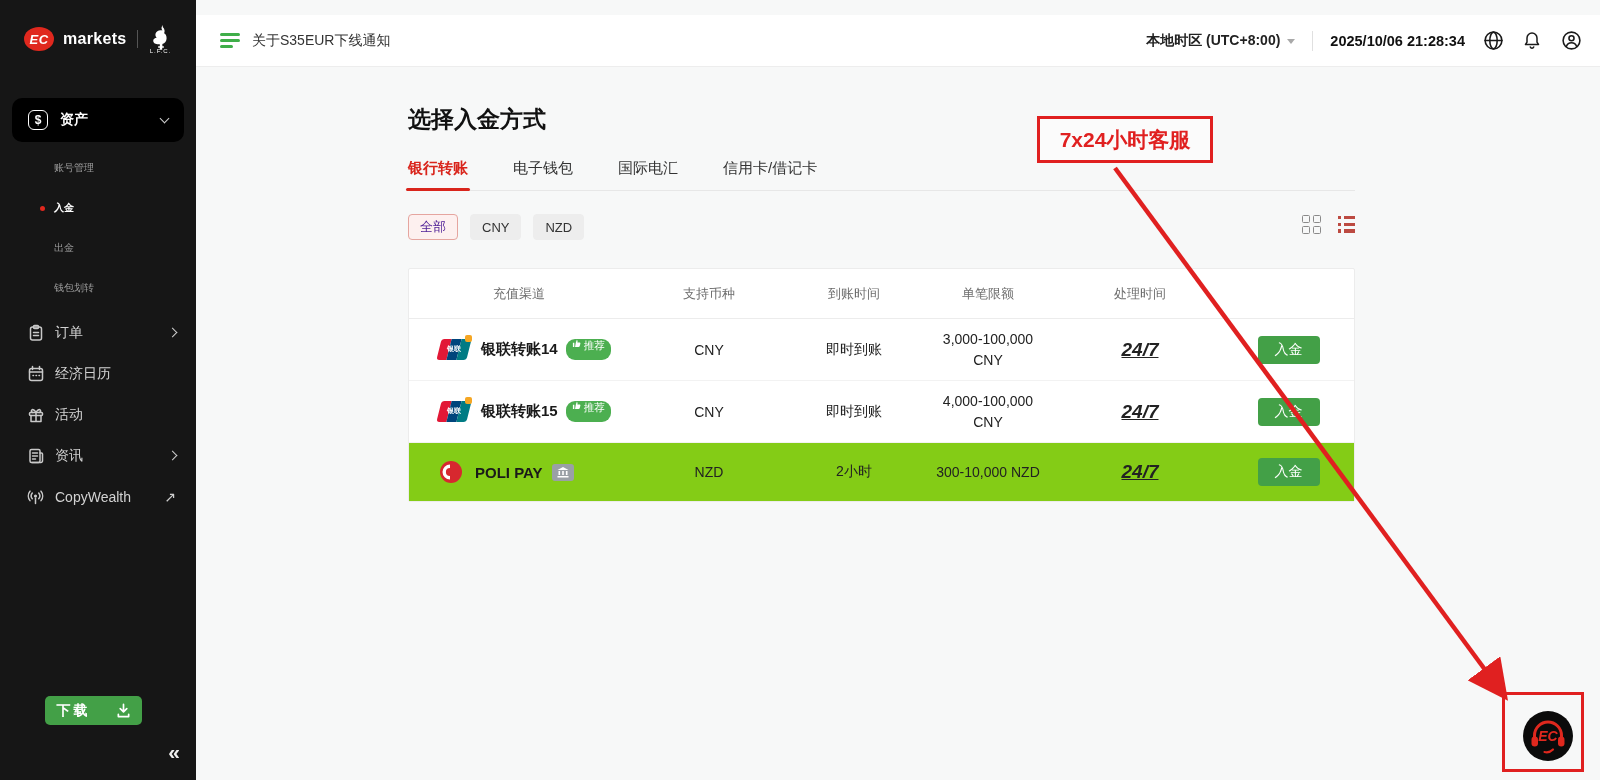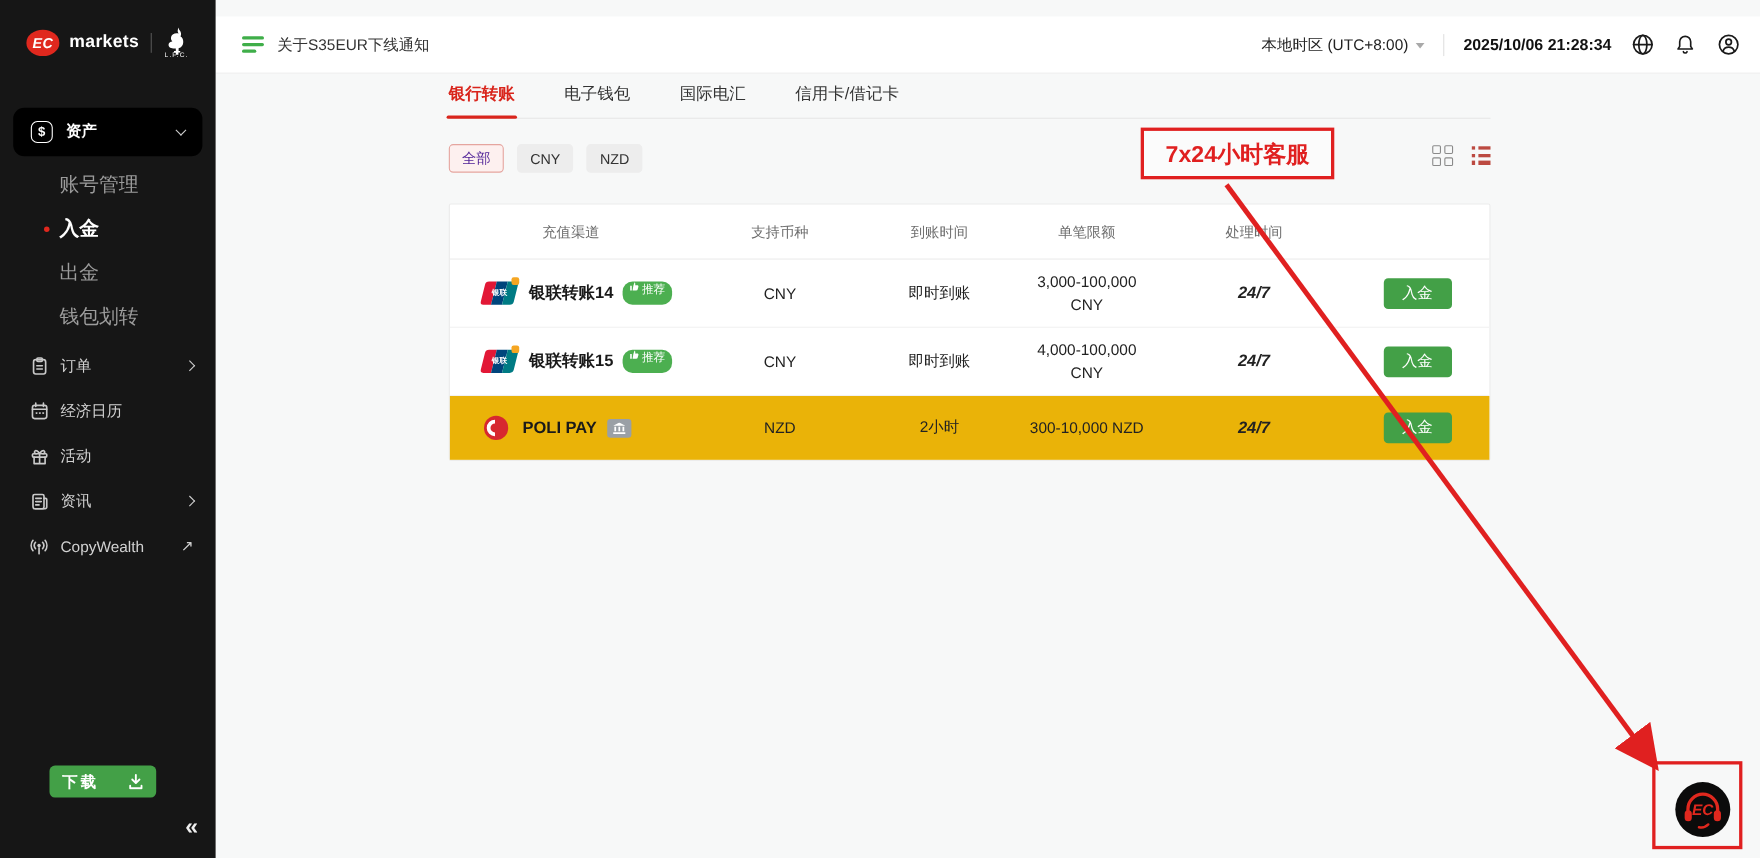--- a/index.html
+++ b/index.html
@@ -22,21 +22,21 @@
   .dollar-icon { width:20px; height:20px; border:1.6px solid #fff; border-radius:6px; display:flex;
     align-items:center; justify-content:center; font-size:12px; font-weight:bold; margin-right:12px; }
   .asset-block .chev { margin-left:auto; }
 
   .chev { display:inline-block; width:7px; height:7px; border-right:1.7px solid #cfcfcf; border-bottom:1.7px solid #cfcfcf; }
   .chev.down { transform:rotate(45deg); margin-top:-3px; }
   .chev.right { transform:rotate(-45deg); }
 
   .sub-list { margin-top:6px; }
   .sub-item { height:40px; display:flex; align-items:center; padding-left:54px; color:#9c9c9c;
-    font-size:18px; cursor:pointer; position:relative;font-family:Liberation Serif, serif; }
+    font-size:10px; cursor:pointer; position:relative;font-family:Liberation Serif, serif; }
   .sub-item.active { color:#fff; font-weight:bold; }
   .sub-item .dot { position:absolute; left:40px; width:5px; height:5px; background:#e0281e; border-radius:50%; }
 
   .menu-list { margin-top:4px; }
   .menu-item { height:41px; display:flex; align-items:center; padding:0 20px 0 26px; color:#d2d2d2;
     font-size:14px; cursor:pointer; }
   .menu-item .mi-icon { width:19px; height:19px; margin-right:10px; display:flex; align-items:center; justify-content:center; }
   .menu-item svg { stroke:#c9c9c9; fill:none; stroke-width:1.5; stroke-linecap:round; stroke-linejoin:round; }
   .menu-item .spacer { margin-left:auto; }
   .ext-arrow { color:#cfcfcf; font-size:14px; margin-left:auto; }
@@ -47,21 +47,21 @@
   .collapse { position:absolute; right:16px; bottom:16px; color:#efefef; font-size:21px; font-weight:bold; cursor:pointer; }
 
   
   .topbar { position:absolute; left:196px; top:15px; width:1404px; height:52px; background:#fff;
     border-bottom:1px solid #ededed; display:flex; align-items:center; padding:0 18px 0 24px; z-index:4; }
   .hamburger { display:flex; flex-direction:column; gap:3.5px; margin-right:12px; cursor:pointer; }
   .hamburger span { height:2.6px; background:#3fae49; border-radius:2px; }
   .hamburger .l1 { width:20px; } .hamburger .l2 { width:20px; } .hamburger .l3 { width:13px; }
   .notice { font-size:14px; color:#333; cursor:pointer; }
   .tb-right { margin-left:auto; display:flex; align-items:center; gap:17px; }
-  .tz { display:flex; align-items:center; gap:7px; font-size:14px; color:#222; cursor:pointer; }
+  .tz { display:flex; align-items:center; gap:7px; font-size:14px; color:#222; cursor:pointer;font-weight:bold; }
   .caret { width:0; height:0; border-left:4.5px solid transparent; border-right:4.5px solid transparent;
     border-top:5.5px solid #a9a9a9; margin-top:2px; }
   .tb-divider { width:1px; height:20px; background:#e0e0e0; }
   .datetime { font-size:14.5px; color:#111; font-weight:bold; }
   .tb-icon { width:22px; height:22px; display:flex; align-items:center; justify-content:center; cursor:pointer; }
   .tb-icon svg { stroke:#1a1a1a; fill:none; stroke-width:1.5; stroke-linecap:round; stroke-linejoin:round; }
 
   
   .main { position:absolute; left:196px; top:52px; width:1404px; height:728px; background:#f7f8f8; }
   .content { position:absolute; left:212px; top:0; width:947px; }
@@ -86,24 +86,24 @@
 
   .table { margin-top:28px; background:#fff; border:1px solid #ececec; border-radius:2px; }
   .t-row { display:grid; grid-template-columns:220px 160px 130px 138px 166px 131px; align-items:center; }
   .t-head { height:50px; border-bottom:1px solid #ececec; }
   .t-head .t-cell { font-size:13px; color:#6d6d6d; }
   .t-cell { text-align:center; font-size:14px; color:#222; }
   .t-cell.c1 { text-align:left; display:flex; align-items:center; padding-left:30px; }
   .t-head .t-cell.c1 { display:block; text-align:center; padding-left:0; }
   .t-body-row { height:62px; border-bottom:1px solid #f2f2f2; }
   .t-body-row:last-child { border-bottom:none; height:58px; }
-  .t-body-row.shaded { background:#eab308; }
+  .t-body-row.shaded { background:#84cc16; }
   .chan-name { font-size:15px; font-weight:bold; color:#1a1a1a; margin-left:12px; white-space:nowrap; }
   .limit-cell div { line-height:21px; }
-  .hours { font-weight:bold; font-style:italic; font-size:15px; }
+  .hours { font-weight:bold; font-style:italic; font-size:19px;text-decoration:underline; }
   .deposit-btn { width:62px; height:28px; background:#43a047; border:none; border-radius:4px; color:#fff;
     font-size:14px; cursor:pointer; margin:0 auto; display:block; }
 
   
   .up-logo { position:relative; width:30px; height:21px; display:inline-flex; gap:0; flex:none; }
   .up-logo i { width:10.5px; height:21px; transform:skewX(-14deg); }
   .up-logo .r { background:#e21836; border-radius:3px 0 0 3px; }
   .up-logo .b { background:#00457c; }
   .up-logo .g { background:#007b84; border-radius:0 3px 3px 0; }
   .up-logo .up-dot { position:absolute; right:-3px; top:-4px; width:7px; height:7px; background:#f5a623; border-radius:2px; }
@@ -258,20 +258,21 @@
           <circle cx="10" cy="10" r="8"></circle>
           <circle cx="10" cy="7.8" r="2.4"></circle>
           <path d="M5.2 15.5c.8-2.3 2.6-3.3 4.8-3.3s4 1 4.8 3.3"></path>
         </svg>
     </span>
   </div>
 </div>
 
 <div class="main">
   <div class="content">
+    <div class="page-title">选择入金方式</div>
 
     <div class="tabs">
       <span class="tab active">银行转账</span>
       <span class="tab">电子钱包</span>
       <span class="tab">国际电汇</span>
       <span class="tab">信用卡/借记卡</span>
     </div>
 
     <div class="filter-row">
       <span class="chip active">全部</span>

